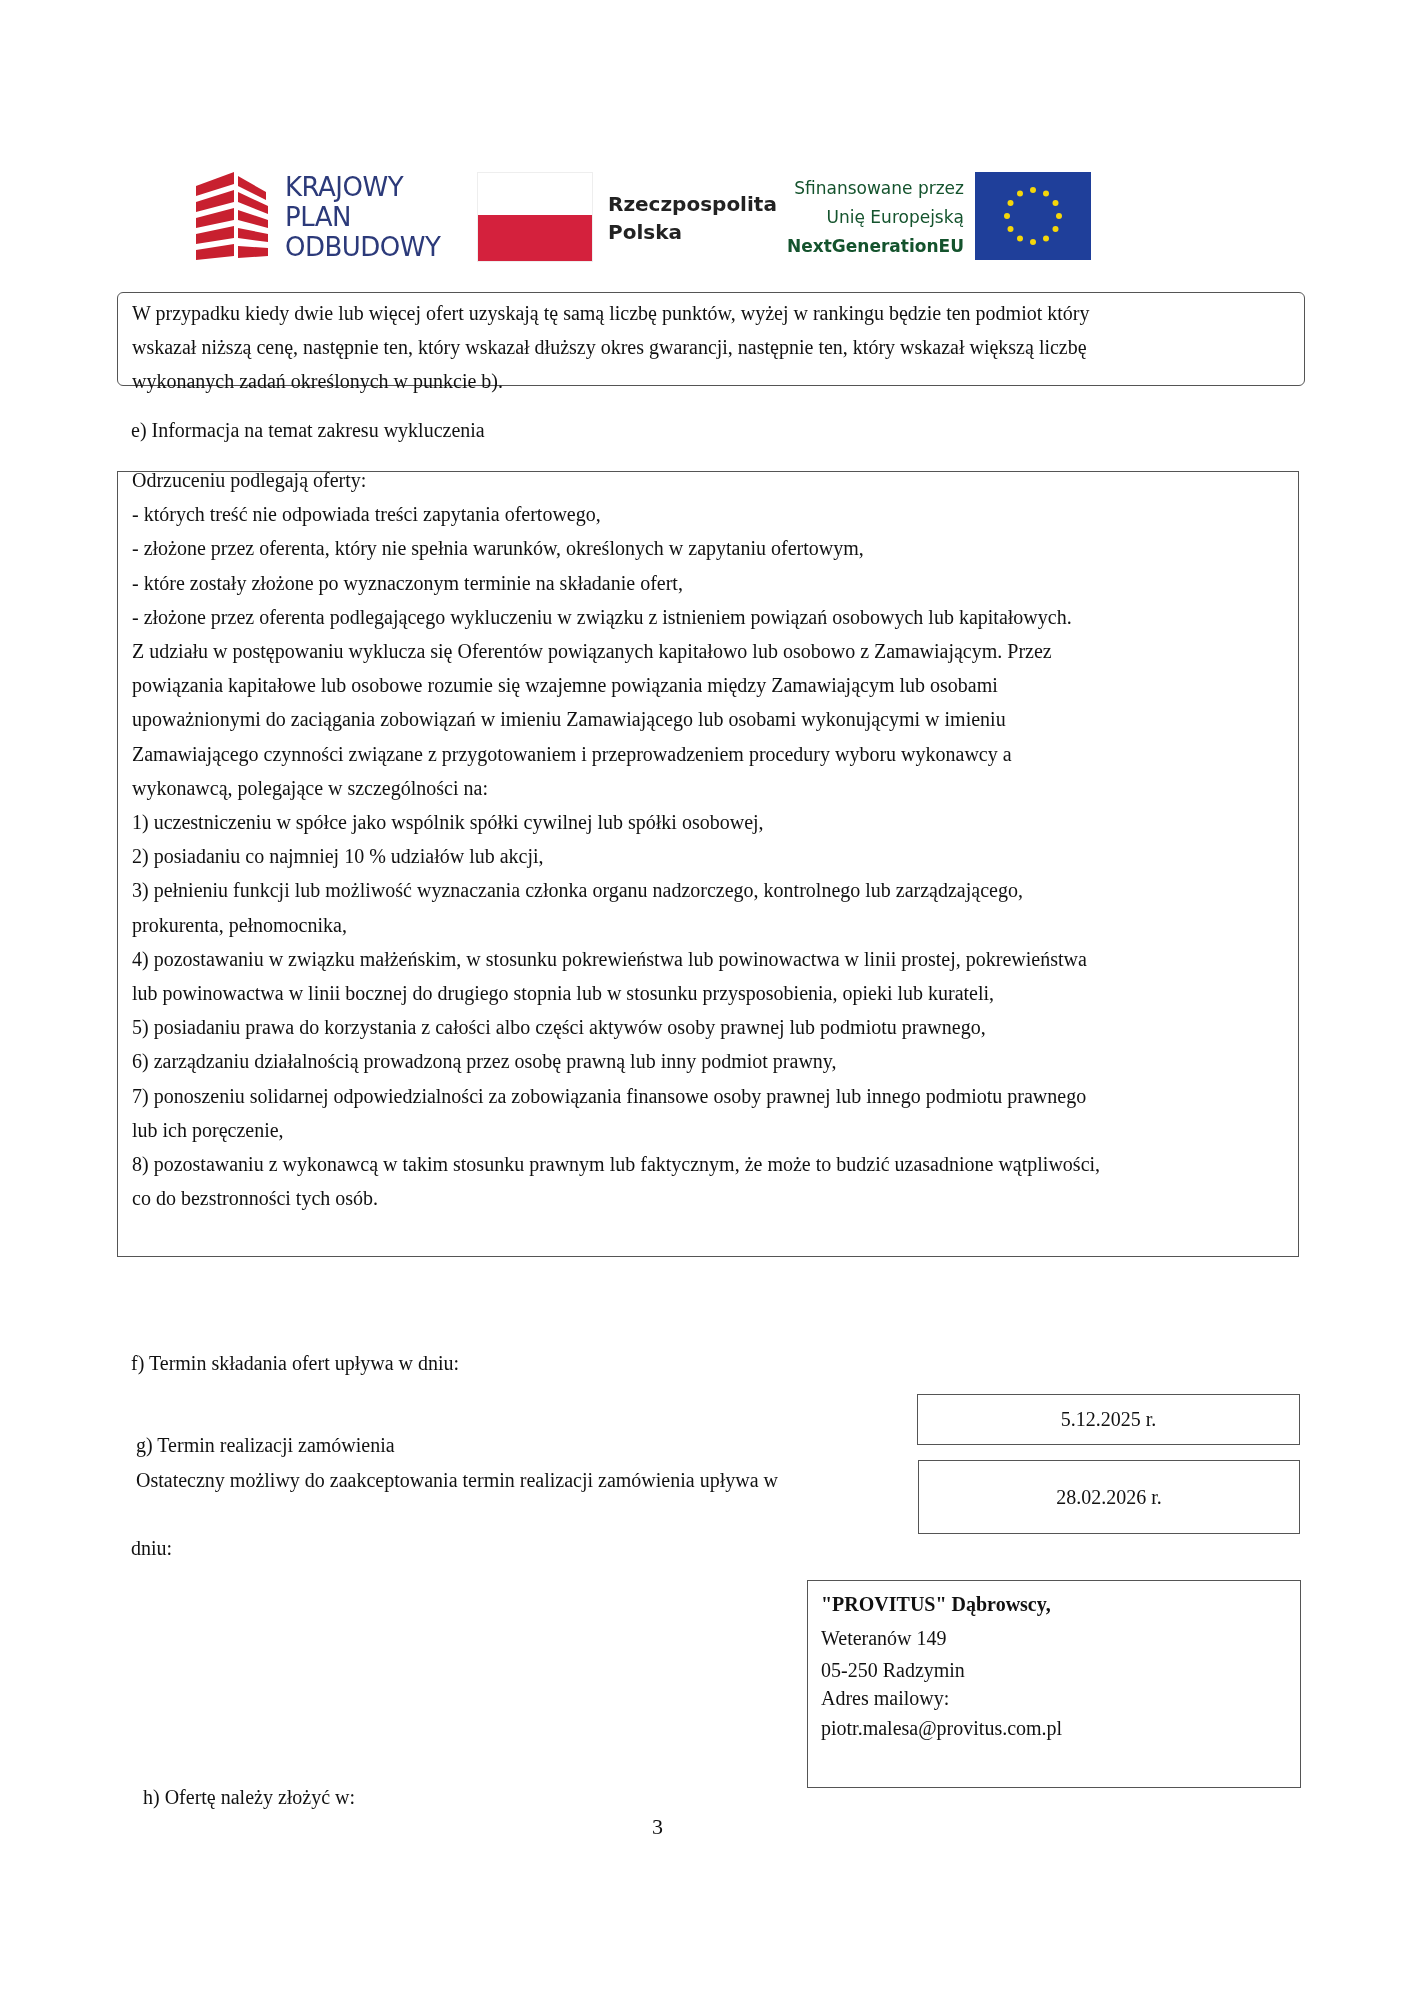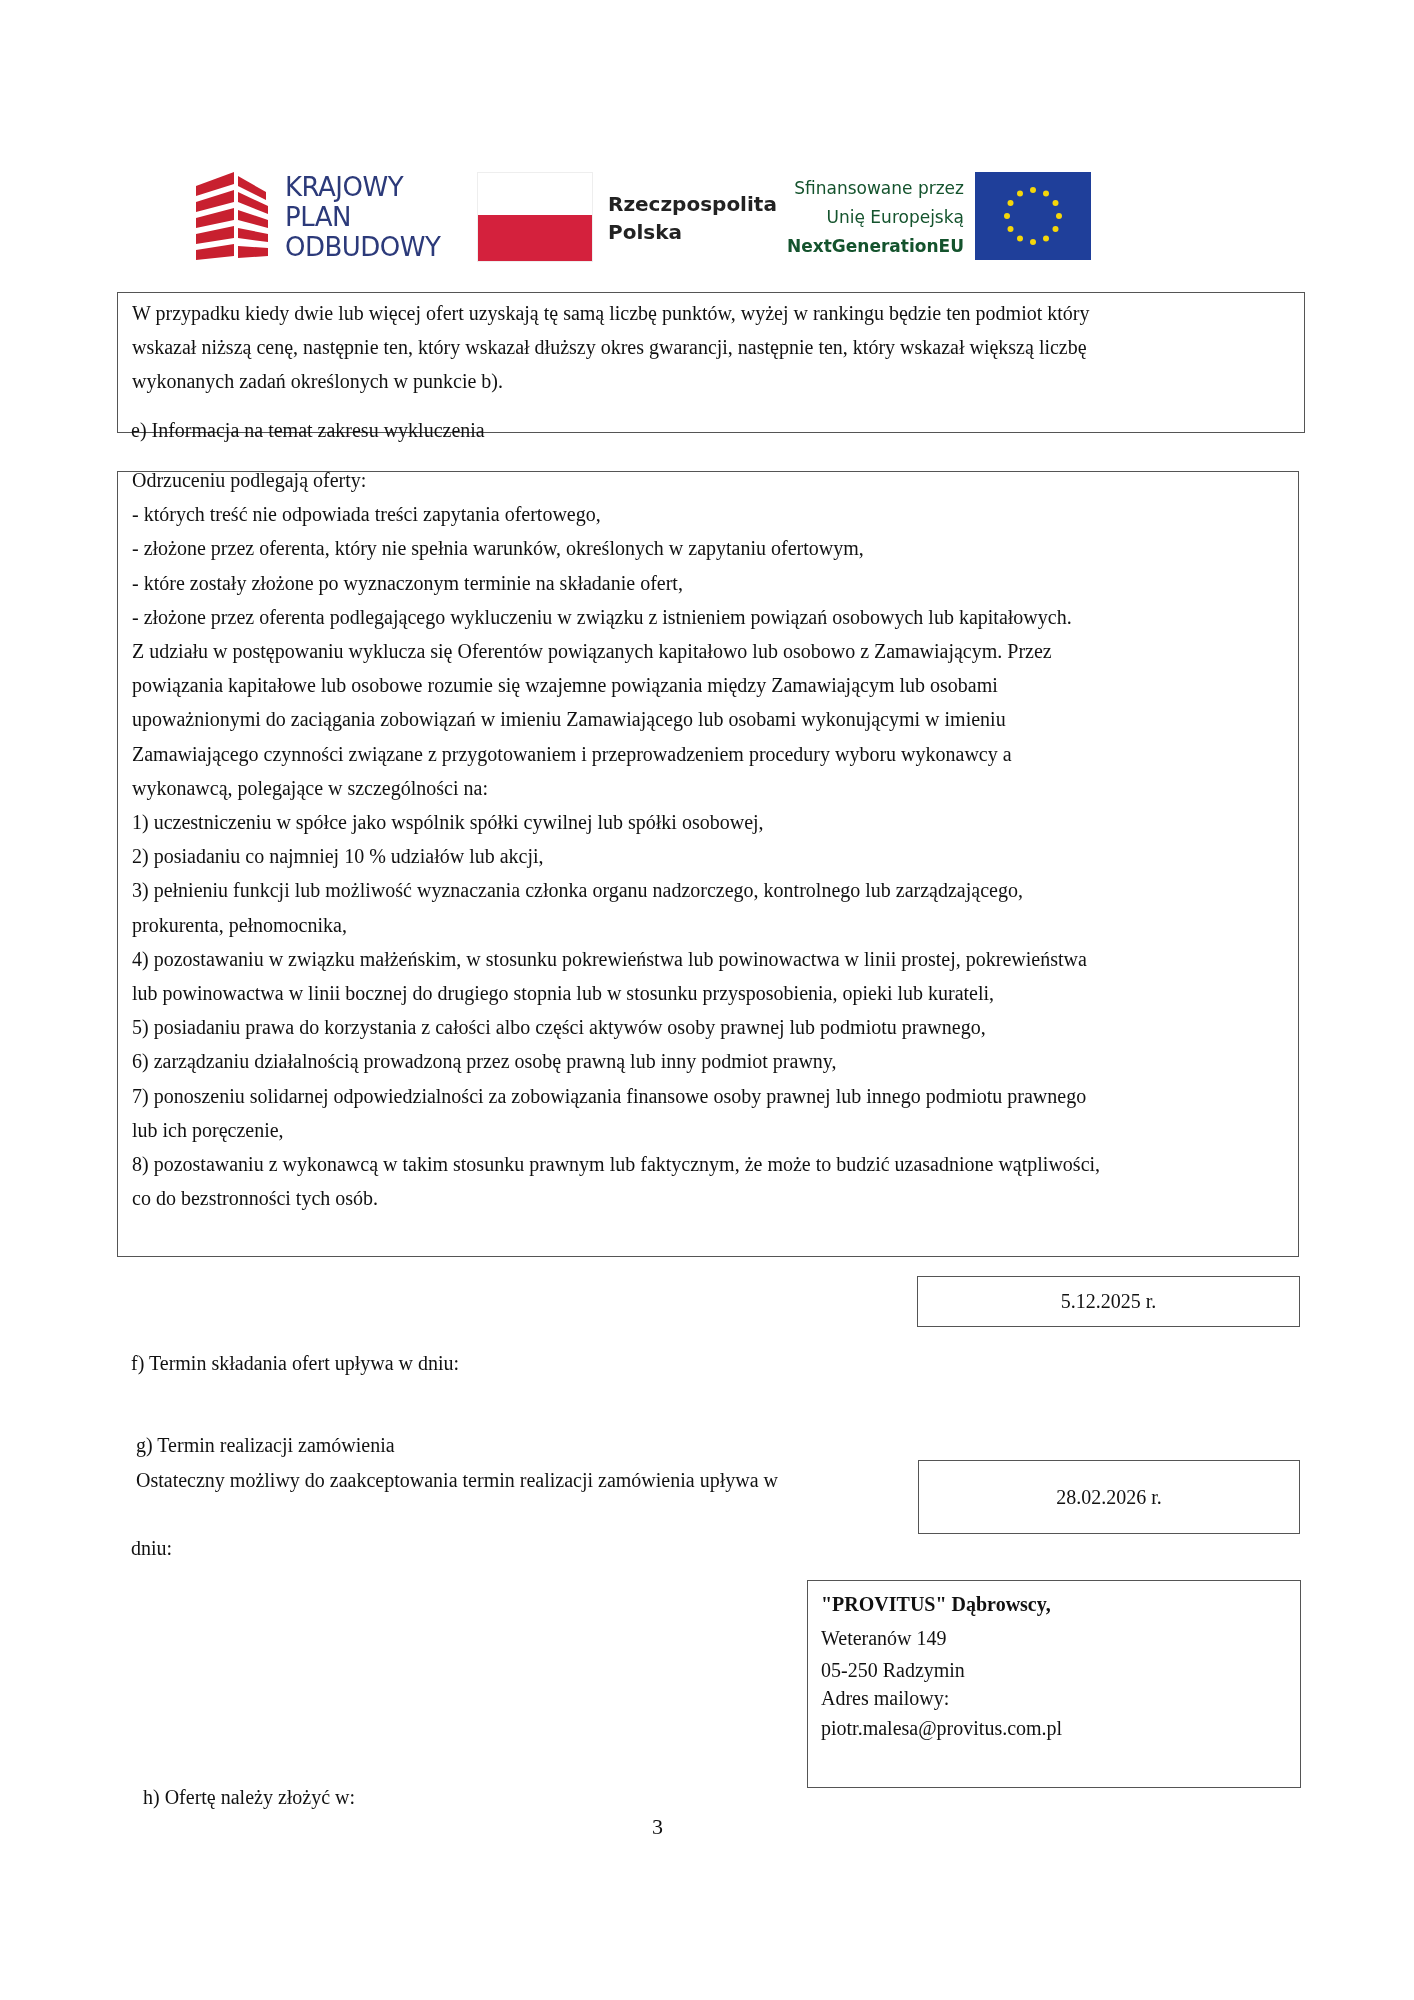--- a/index.html
+++ b/index.html
@@ -84,21 +84,21 @@
       <circle cx="58" cy="70" r="3"></circle>
       <circle cx="45" cy="66.5" r="3"></circle>
       <circle cx="35.5" cy="57" r="3"></circle>
       <circle cx="32" cy="44" r="3"></circle>
       <circle cx="35.5" cy="31" r="3"></circle>
       <circle cx="45" cy="21.5" r="3"></circle>
     </g>
   </svg>
 </div>
 
-<div class="box txt" style="left:117px; top:292px; width:1188px; height:141px; padding:3px 0 0 14px;">
+<div class="box txt" style="left:117px; top:292px; width:1188px; height:94px; padding:3px 0 0 14px;border-radius:6px;">
   <span class="line">W przypadku kiedy dwie lub więcej ofert uzyskają tę samą liczbę punktów, wyżej w rankingu będzie ten podmiot który</span>
   <span class="line">wskazał niższą cenę, następnie ten, który wskazał dłuższy okres gwarancji, następnie ten, który wskazał większą liczbę</span>
   <span class="line">wykonanych zadań określonych w punkcie b).</span>
 </div>
 
 <div class="abs txt" style="left:131px; top:413px;">e) Informacja na temat zakresu wykluczenia</div>
 
 <div class="box txt" style="left:117px; top:471px; width:1182px; height:786px; padding:0 0 5px 14px; line-height:34.2px;">
   <span class="line" style="margin-top:-9px;">Odrzuceniu podlegają oferty:</span>
   <span class="line">- których treść nie odpowiada treści zapytania ofertowego,</span>
@@ -118,21 +118,21 @@
   <span class="line">lub powinowactwa w linii bocznej do drugiego stopnia lub w stosunku przysposobienia, opieki lub kurateli,</span>
   <span class="line">5) posiadaniu prawa do korzystania z całości albo części aktywów osoby prawnej lub podmiotu prawnego,</span>
   <span class="line">6) zarządzaniu działalnością prowadzoną przez osobę prawną lub inny podmiot prawny,</span>
   <span class="line">7) ponoszeniu solidarnej odpowiedzialności za zobowiązania finansowe osoby prawnej lub innego podmiotu prawnego</span>
   <span class="line">lub ich poręczenie,</span>
   <span class="line">8) pozostawaniu z wykonawcą w takim stosunku prawnym lub faktycznym, że może to budzić uzasadnione wątpliwości,</span>
   <span class="line">co do bezstronności tych osób.</span>
 </div>
 
 <div class="abs txt" style="left:131px; top:1346px;">f) Termin składania ofert upływa w dniu:</div>
-<div class="box txt" style="left:917px; top:1276px; width:383px; height:51px; text-align:center; line-height:48px;">
+<div class="box txt" style="left:917px; top:1394px; width:383px; height:51px; text-align:center; line-height:48px;">
   <span>5.12.2025 r.</span>
 </div>
 
 <div class="abs txt" style="left:136px; top:1428px;">g) Termin realizacji zamówienia</div>
 <div class="abs txt" style="left:136px; top:1463px;">Ostateczny możliwy do zaakceptowania termin realizacji zamówienia upływa w</div>
 <div class="abs txt" style="left:131px; top:1499px;margin-top:32px;">dniu:</div>
 <div class="box txt" style="left:918px; top:1460px; width:382px; height:74px; text-align:center; line-height:72px;">
   <span>28.02.2026 r.</span>
 </div>
 

